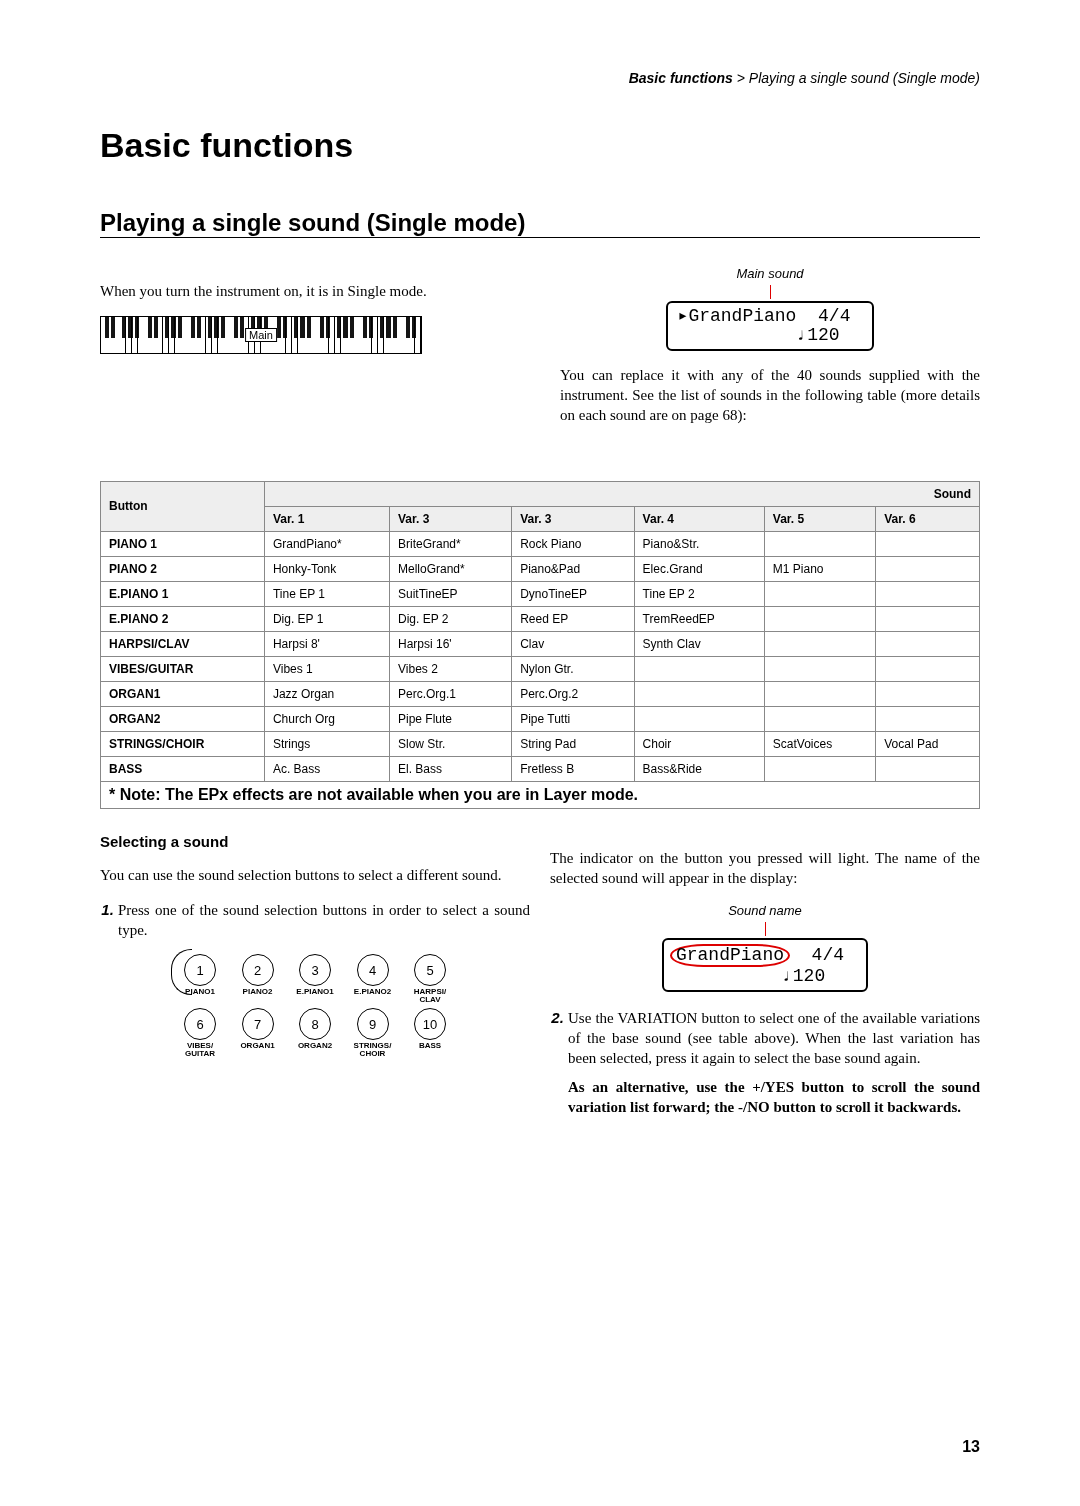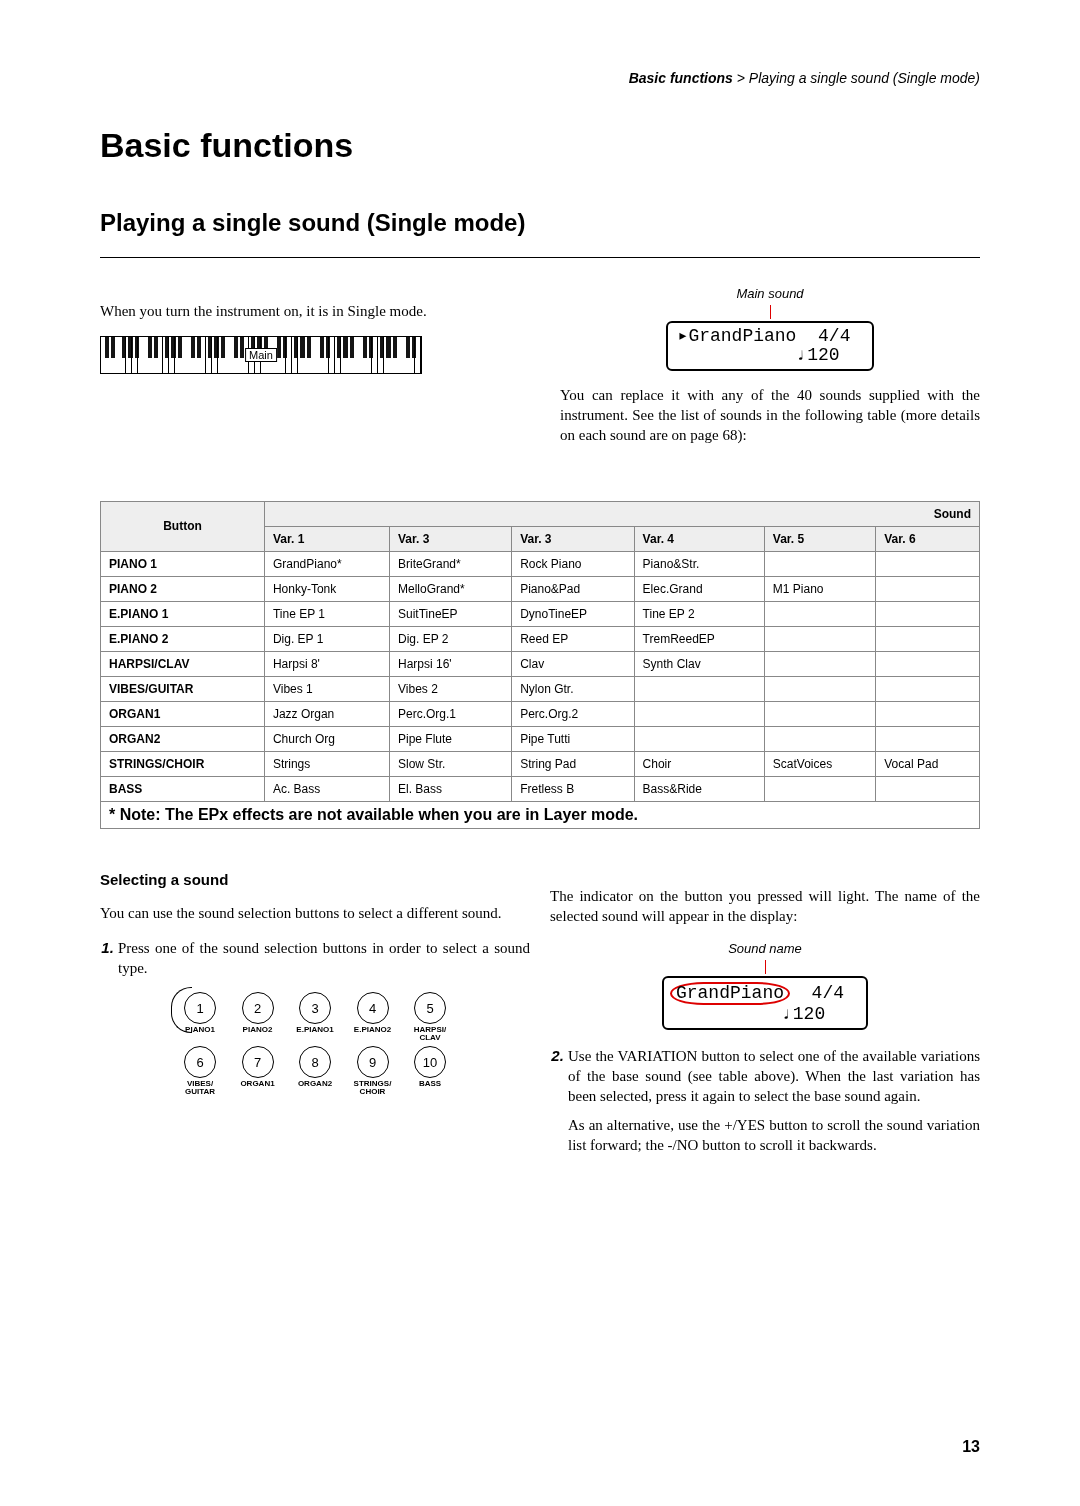--- a/index.html
+++ b/index.html
@@ -28,21 +28,21 @@
   font-family: "Helvetica Neue", Arial, sans-serif;
   font-weight: 700;
   font-size: 34px;
   margin: 0 0 44px 0;
 }
 .h2 {
   font-family: "Helvetica Neue", Arial, sans-serif;
   font-weight: 700;
   font-size: 24px;
   border-bottom: 1.5px solid #000;
-  padding-bottom: 20px;
+  padding-bottom: 0;
   margin: 0 0 28px 0;
 }
 .two-col-top {
   display: flex;
   gap: 40px;
   margin-bottom: 40px;
 }
 .col { flex: 1; }
 .body-text {
   font-family: Georgia, "Times New Roman", serif;
@@ -120,32 +120,32 @@
   height: 16px;
 }
 table.sounds thead tr:first-child th { background:#eee; font-weight:700; text-align:right; }
 table.sounds thead tr.sub th { background:#eee; font-weight:700; }
 table.sounds tbody td:first-child { font-weight:700; }
 table.sounds .note-row td { font-size:16px; }
 
 .lower {
   display:flex;
   gap:20px;
-  margin-top:42px;
+  margin-top:24px;
 }
 .h3 {
   font-family:"Helvetica Neue",Arial,sans-serif;
   font-weight:700;
   font-size:15px;
   margin:0 0 6px 0;
 }
 .step-list { padding-left: 18px; margin:4px 0 0 0; }
 .step-list li { margin-bottom:6px; text-align: justify; }
 .step-list li::marker { font-weight:700; font-style:italic; font-family:"Helvetica Neue",Arial,sans-serif; }
-.step-sub { margin-left:18px; margin-top:8px; text-align: justify; }
+.step-sub { margin-left:18px; margin-top:8px; text-align: justify; font-weight: bold; }
 
 .btn-grid {
   width: 280px;
   margin: 14px auto 0 auto;
 }
 .btn-row { display:flex; justify-content: space-between; margin-bottom:4px; }
 .btn-cell { width:50px; text-align:center; }
 .btn-circ {
   width:30px; height:30px; border:1.2px solid #000; border-radius:50%;
   display:flex;align-items:center;justify-content:center;
@@ -190,21 +190,21 @@
         <div class="lcd"><span>▸GrandPiano</span>  <span>4/4</span>
 <span>           ♩120</span></div>
       </div>
       <p class="body-text" style="margin-top:14px">You can replace it with any of the 40 sounds supplied with the instrument. See the list of sounds in the following table (more details on each sound are on page 68):</p>
     </div>
   </div>
 
   <table class="sounds">
     <thead>
       <tr>
-        <th rowspan="2" style="text-align:center;vertical-align:middle">Button</th>
+        <th rowspan="2" style="text-align:left;vertical-align:middle">Button</th>
         <th colspan="6">Sound</th>
       </tr>
       <tr class="sub" id="var-header-row">
           <th>Var. 1</th>
           <th>Var. 3</th>
           <th>Var. 3</th>
           <th>Var. 4</th>
           <th>Var. 5</th>
           <th>Var. 6</th>
         </tr>

